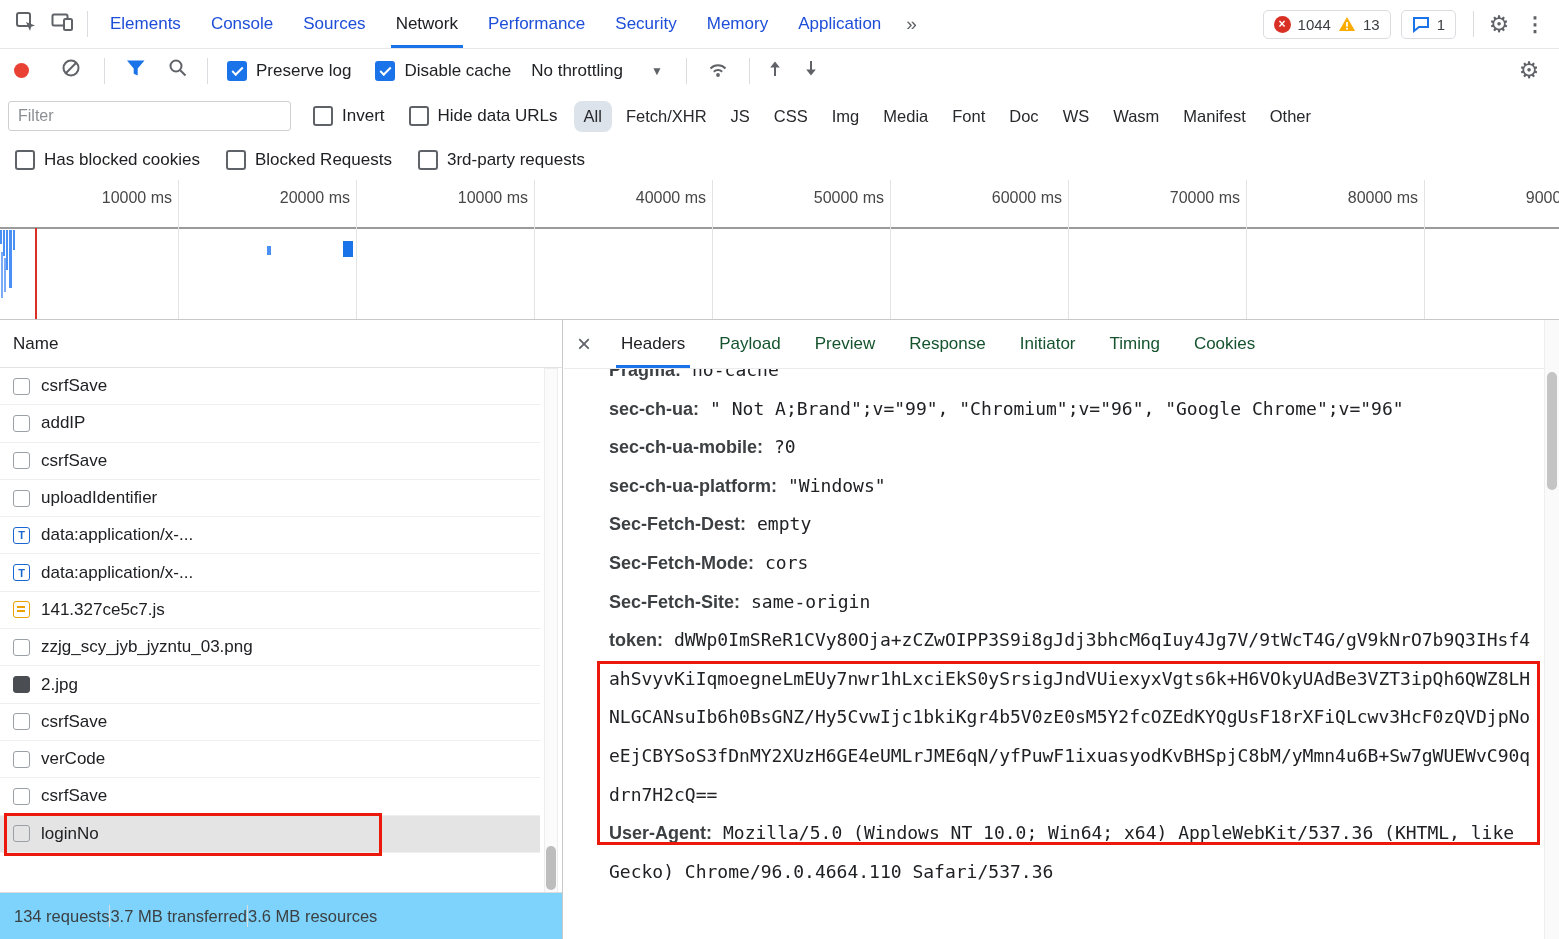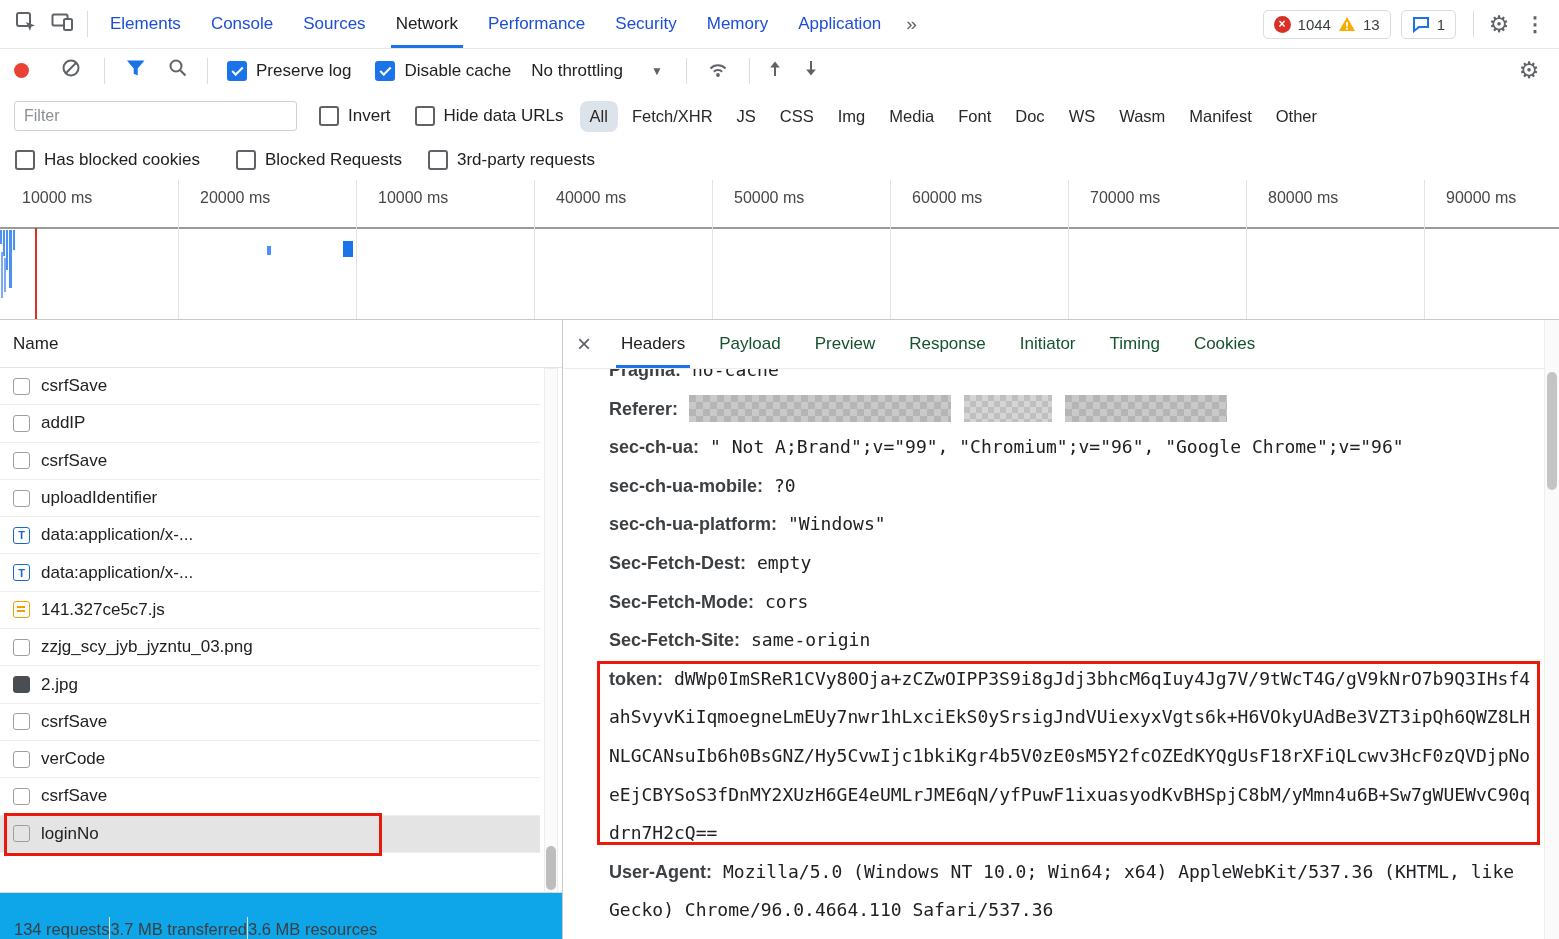--- a/index.html
+++ b/index.html
@@ -24,53 +24,53 @@
   #toolbar{top:48px;height:45px;border-bottom:1px solid #e8e8e8;padding-left:14px}
   .record{width:15px;height:15px;border-radius:50%;background:#e94235;margin-right:24px;flex:none;cursor:pointer}
   .cbgroup{display:flex;align-items:center;gap:9px;font-size:17px;white-space:nowrap}
   .cb{width:20px;height:20px;border:2px solid #5f6368;border-radius:3px;box-sizing:border-box;flex:none;position:relative;cursor:pointer;background:#fff}
   .cb.checked{background:#1a73e8;border-color:#1a73e8}
   .cb.checked::after{content:"";position:absolute;left:3px;top:4px;width:9px;height:4px;
                      border-left:2.5px solid #fff;border-bottom:2.5px solid #fff;transform:rotate(-45deg)}
   .throttle{display:flex;align-items:center;gap:28px;margin:0 16px 0 20px;cursor:pointer}
   .dd-arrow{font-size:12px;color:#5f6368}
   
-  #filterrow{top:93px;height:46px;padding-left:14px}
+  #filterrow{top:93px;height:46px;padding-left:8px}
   .filter-input{width:283px;height:30px;border:1px solid #d0d0d0;border-radius:3px;font-size:16px;
                 padding:0 9px;color:#202124;font-family:"Liberation Sans",sans-serif;outline:none;box-sizing:border-box}
   .filter-input::placeholder{color:#8a8f94}
   .pillwrap{display:flex;align-items:center;margin-left:14px}
   .pill{padding:6px 10px;border-radius:8px;font-size:16.5px;color:#28292c;margin:0 2px;white-space:nowrap;cursor:pointer}
   .pill.sel{background:#dde3ea}
   #filterrow2{top:139px;height:41px;border-bottom:1px solid #e0e0e0;padding-left:15px}
   
   #timeline{position:absolute;top:180px;left:0;width:1559px;height:140px;background:#fff;
             border-bottom:1px solid #c9c9c9;overflow:hidden;box-sizing:border-box;cursor:pointer}
-  .ticklabel{position:absolute;top:9px;width:150px;font-size:16px;color:#474747;white-space:nowrap}
+  .ticklabel{position:absolute;top:9px;width:150px;text-align:right;font-size:16px;color:#474747;white-space:nowrap}
   .grid{position:absolute;top:0;bottom:0;width:1px;background:#e3e3e3}
   .ruler-line{position:absolute;top:47px;left:0;right:0;height:2px;background:#9a9a9a}
   .mark{position:absolute}
   
   #leftpanel{position:absolute;top:320px;left:0;width:563px;bottom:0;border-right:1px solid #c9c9c9;box-sizing:border-box;background:#fff}
   #namehdr{height:47px;border-bottom:1px solid #e3e3e3;display:flex;align-items:center;padding-left:13px;font-size:17px;color:#202124}
   #rows{position:absolute;top:48px;left:0;width:540px}
   .rrow{height:37.3px;display:flex;align-items:center;gap:11px;padding-left:13px;border-bottom:1px solid #efefef;
         font-size:17px;box-sizing:border-box;cursor:pointer;white-space:nowrap;overflow:hidden}
   .rrow.selected{background:#e4e4e4}
   .ric{width:17px;height:17px;border:1.5px solid #9aa0a6;border-radius:3px;box-sizing:border-box;flex:none;position:relative;
        display:flex;align-items:center;justify-content:center}
   .ric.data{border-color:#1967d2;color:#1967d2;font-size:11px;font-weight:bold}
   .ric.script{border-color:#eda000}
   .ric.script::before{content:"";position:absolute;left:3px;top:4px;width:8px;height:2px;background:#eda000;box-shadow:0 4px 0 #eda000}
   .ric.image{background:#4a4e53;border-color:#4a4e53}
   .ric.broken{border-color:#d93025}
   .ric.broken::before{content:"";position:absolute;bottom:2px;left:2px;width:0;height:0;
        border-left:5px solid transparent;border-right:5px solid transparent;border-bottom:8px solid #d93025}
   #statusbar{position:absolute;bottom:0;left:0;right:0;height:46px;border-top:1px solid #dcdcdc;display:flex;
-             align-items:flex-end;padding-left:14px;font-size:16.5px;color:#3c4043;gap:0;background:#0ea5e9}
+             align-items:center;padding-left:14px;font-size:16.5px;color:#3c4043;gap:0;background:#7dd3fc}
   .sdiv{width:1px;height:22px;background:#dcdcdc}
   #lscroll{position:absolute;top:48px;right:4px;width:14px;bottom:46px;background:#fbfbfb;border:1px solid #ededed;box-sizing:border-box}
   #lthumb{position:absolute;left:1px;width:10px;top:477px;height:44px;background:#bdbdbd;border-radius:5px;cursor:pointer}
   
   #rightpanel{position:absolute;top:320px;left:564px;right:0;bottom:0;background:#fff;overflow:hidden}
   #dtabs{position:absolute;top:0;left:0;right:15px;height:48px;background:#fff;z-index:5;border-bottom:1px solid #ebebeb;
          display:flex;align-items:center}
   .dtab{padding:0 17px;font-size:17px;color:#14532d;height:100%;display:flex;align-items:center;position:relative;cursor:pointer}
   .dtab.active{color:#202124}
   .dtab.active::after{content:"";position:absolute;left:12px;right:12px;bottom:0;height:3px;background:#1a73e8}
@@ -240,21 +240,21 @@
       <span class="pill">Font</span>
       <span class="pill">Doc</span>
       <span class="pill">WS</span>
       <span class="pill">Wasm</span>
       <span class="pill">Manifest</span>
       <span class="pill">Other</span>
     </div>
   </div>
 
   <div class="bar" id="filterrow2">
-    <div class="cbgroup" style="margin-right:36px">
+    <div class="cbgroup" style="margin-right:26px">
       <span class="cb"></span>
       <span>Has blocked cookies</span>
     </div>
     <div class="cbgroup" style="margin-right:26px">
       <span class="cb"></span>
       <span>Blocked Requests</span>
     </div>
     <div class="cbgroup">
       <span class="cb"></span>
       <span>3rd-party requests</span>
@@ -378,23 +378,20 @@
       <div class="dtab">Initiator</div>
       <div class="dtab">Timing</div>
       <div class="dtab">Cookies</div>
     </div>
 
     <div id="hcontent">
       <div class="hline">
         <span class="hname">Pragma:</span><span class="hval">no-cache</span>
       </div>
       <div class="hline">
-        <span class="hname">Referer:</span><span class="mosaic" style="width:262px"></span><span class="mosaic m2" style="width:88px"></span><span class="mosaic" style="width:162px"></span>
-      </div>
-      <div class="hline">
         <span class="hname">sec-ch-ua:</span><span class="hval">" Not A;Brand";v="99", "Chromium";v="96", "Google Chrome";v="96"</span>
       </div>
       <div class="hline">
         <span class="hname">sec-ch-ua-mobile:</span><span class="hval">?0</span>
       </div>
       <div class="hline">
         <span class="hname">sec-ch-ua-platform:</span><span class="hval">"Windows"</span>
       </div>
       <div class="hline">
         <span class="hname">Sec-Fetch-Dest:</span><span class="hval">empty</span>

